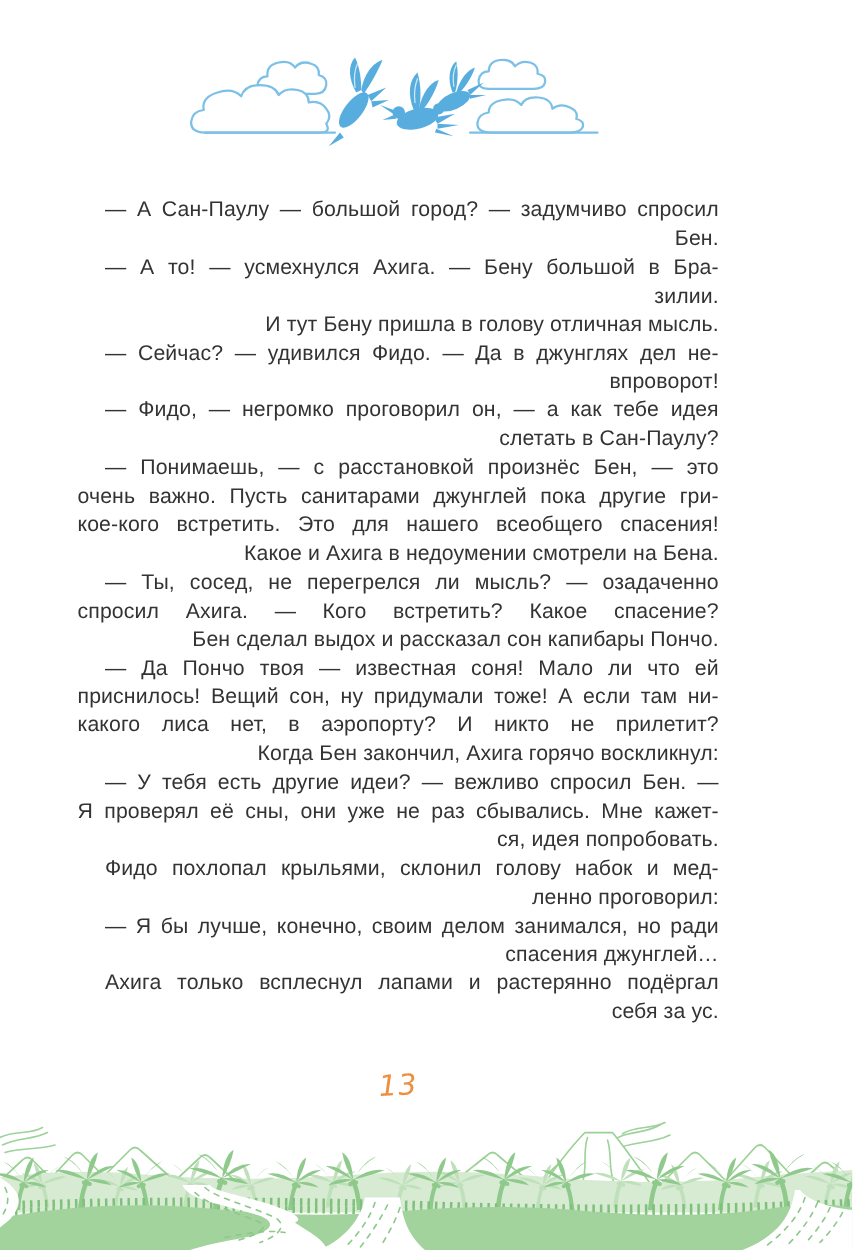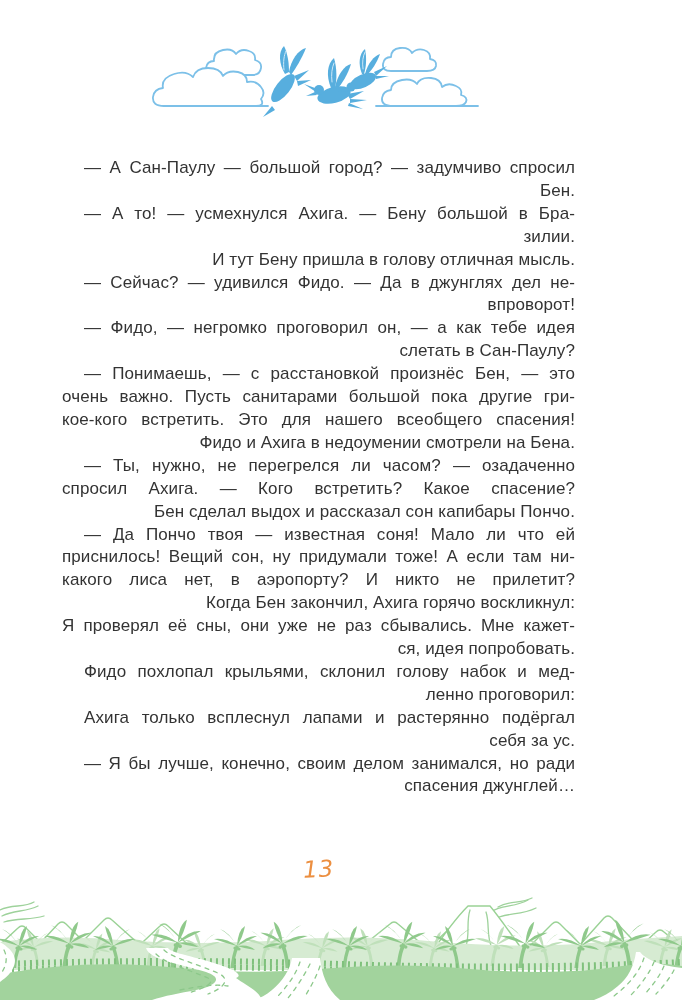--- a/index.html
+++ b/index.html
@@ -129,56 +129,57 @@
       <div class="para">
         <div class="line jline indent">— Сейчас? — удивился Фидо. — Да в джунглях дел не-</div>
         <div class="line lline">впроворот!</div>
       </div>
       <div class="para">
         <div class="line jline indent">— Фидо, — негромко проговорил он, — а как тебе идея</div>
         <div class="line lline">слетать в Сан-Паулу?</div>
       </div>
       <div class="para">
         <div class="line jline indent">— Понимаешь, — с расстановкой произнёс Бен, — это</div>
-        <div class="line jline">очень важно. Пусть санитарами большой пока другие гри-</div>
+        <div class="line jline">очень важно. Пусть санитарами джунглей пока другие гри-</div>
         <div class="line jline">кое-кого встретить. Это для нашего всеобщего спасения!</div>
       </div>
       <div class="para">
-        <div class="line lline indent">Фидо и Ахига в недоумении смотрели на Бена.</div>
-      </div>
-      <div class="para">
-        <div class="line jline indent">— Ты, нужно, не перегрелся ли часом? — озадаченно</div>
+        <div class="line lline indent">Какое и Ахига в недоумении смотрели на Бена.</div>
+      </div>
+      <div class="para">
+        <div class="line jline indent">— Ты, сосед, не перегрелся ли мысль? — озадаченно</div>
         <div class="line jline">спросил Ахига. — Кого встретить? Какое спасение?</div>
       </div>
       <div class="para">
         <div class="line lline indent">Бен сделал выдох и рассказал сон капибары Пончо.</div>
       </div>
       <div class="para">
         <div class="line jline indent">— Да Пончо твоя — известная соня! Мало ли что ей</div>
         <div class="line jline">приснилось! Вещий сон, ну придумали тоже! А если там ни-</div>
         <div class="line jline">какого лиса нет, в аэропорту? И никто не прилетит?</div>
       </div>
       <div class="para">
         <div class="line lline indent">Когда Бен закончил, Ахига горячо воскликнул:</div>
       </div>
       <div class="para">
+        <div class="line jline indent">— У тебя есть другие идеи? — вежливо спросил Бен. —</div>
         <div class="line jline">Я проверял её сны, они уже не раз сбывались. Мне кажет-</div>
         <div class="line lline">ся, идея попробовать.</div>
       </div>
       <div class="para">
         <div class="line jline indent">Фидо похлопал крыльями, склонил голову набок и мед-</div>
         <div class="line lline">ленно проговорил:</div>
       </div>
       <div class="para">
+        <div class="line jline indent">— Я бы лучше, конечно, своим делом занимался, но ради</div>
+        <div class="line lline">спасения джунглей…</div>
+      </div>
+      <div class="para">
         <div class="line jline indent">Ахига только всплеснул лапами и растерянно подёргал</div>
         <div class="line lline">себя за ус.</div>
-      </div>
-      <div class="para">
-        <div class="line jline indent">— Я бы лучше, конечно, своим делом занимался, но ради</div>
-        <div class="line lline">спасения джунглей…</div>
       </div>
     </div>
 
   <div class="folio"><span>13</span></div>
 
   <div class="bottom-illustration">
     <svg viewBox="0 0 682 106" width="682" height="106">
       <defs>
         <g id="palm">
           <path d="M-1.6,0 C-0.5,-8 0.5,-16 4,-23 L7,-21 C3.5,-14.5 2.6,-7.5 2.2,0 Z"></path>

